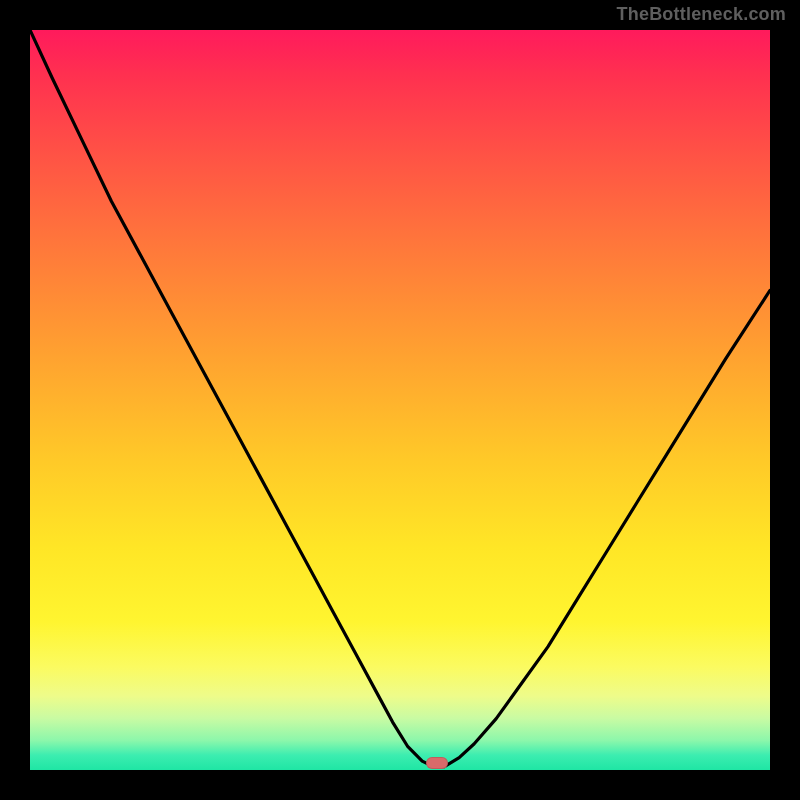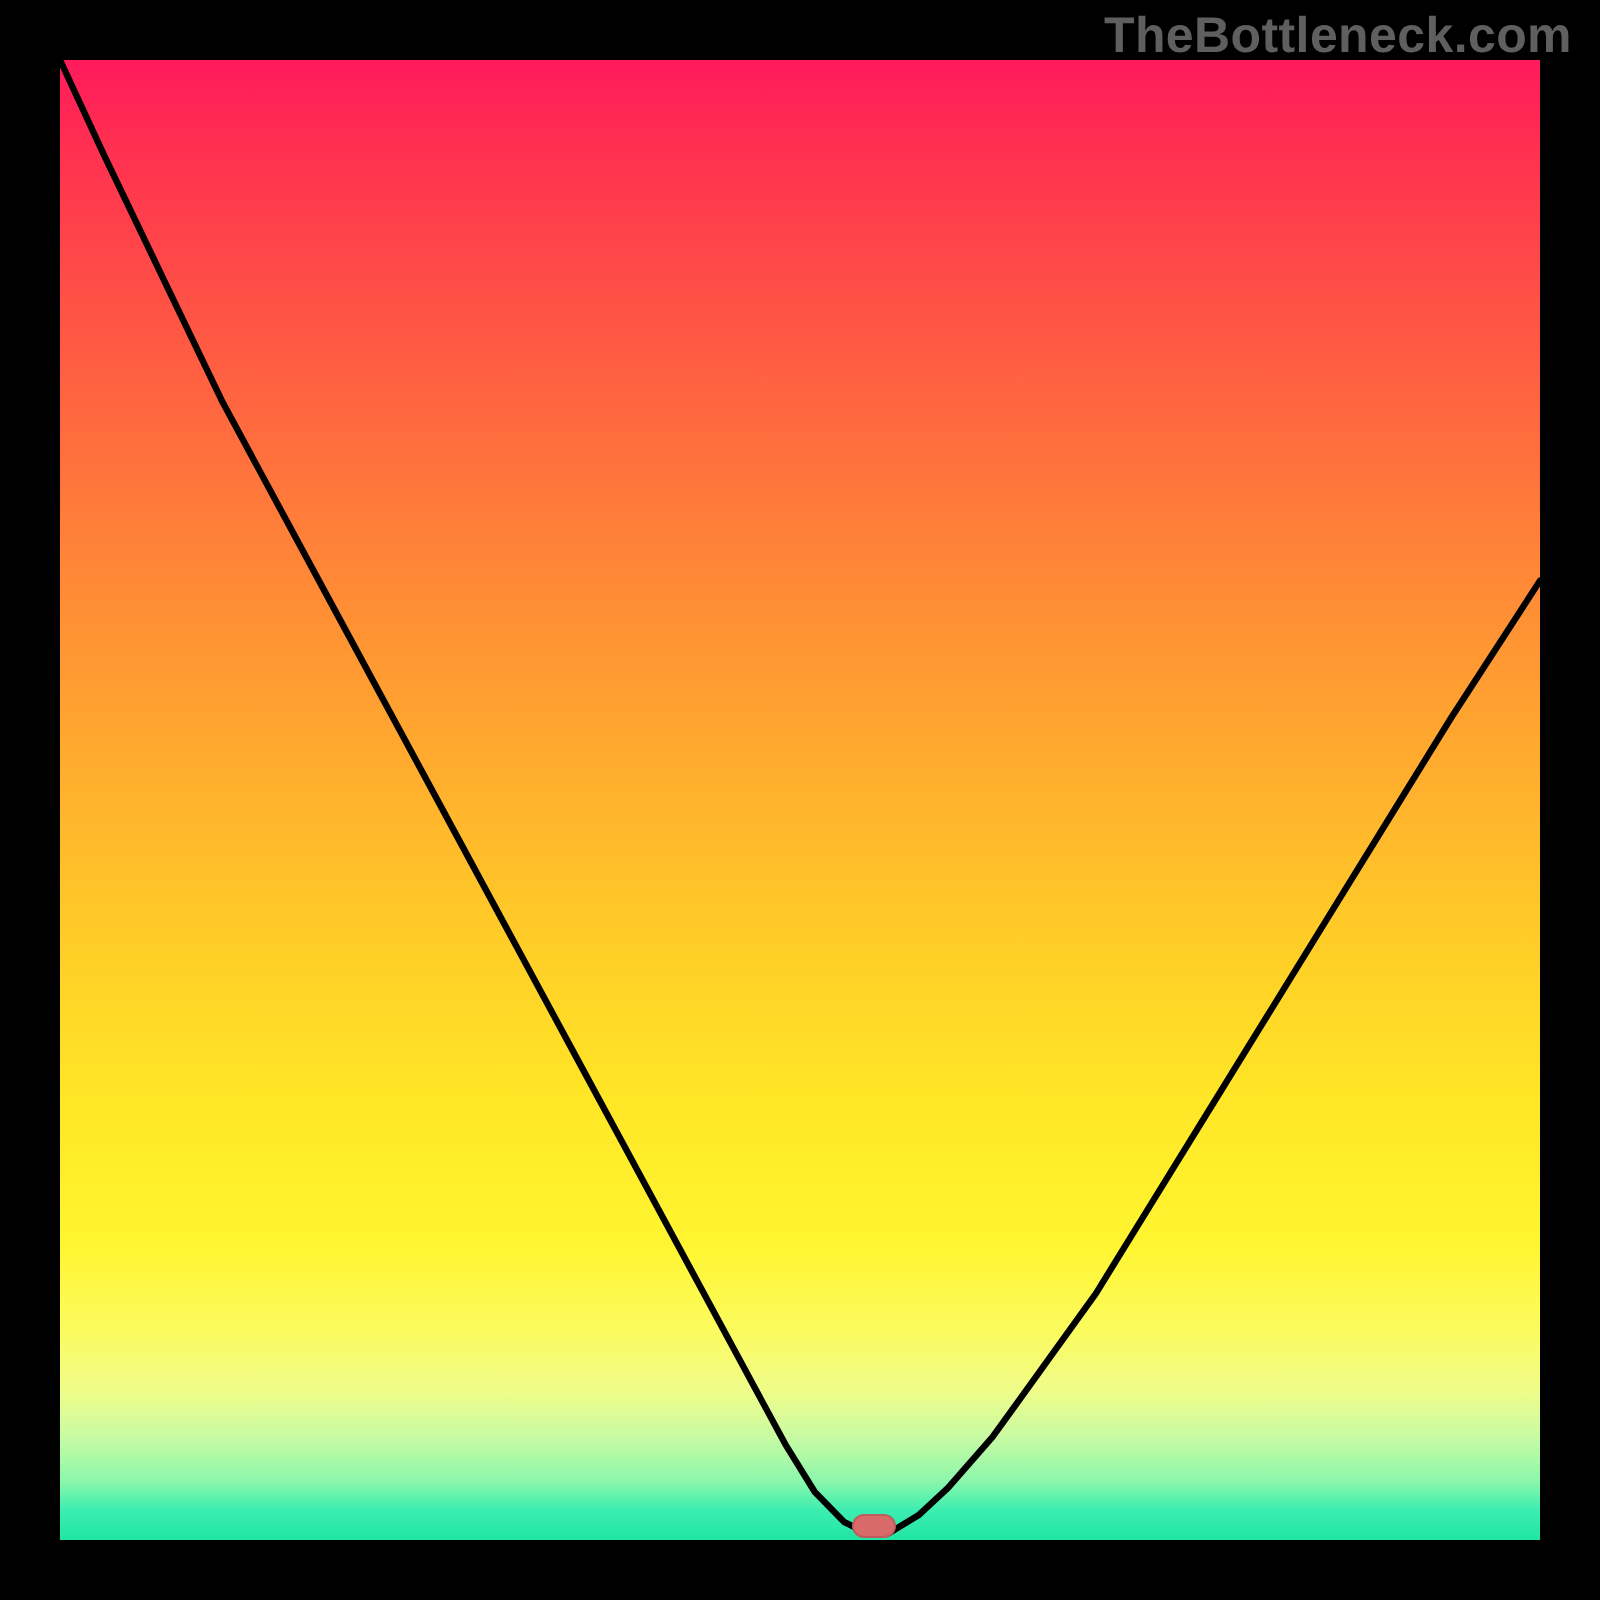--- a/index.html
+++ b/index.html
@@ -15,21 +15,21 @@
     position: relative;
     width: 800px;
     height: 800px;
     background: #000;
   }
   .watermark {
     position: absolute;
     top: 4px;
     right: 14px;
     color: #5f5f5f;
-    font-size: 25px;
+    font-size: 18px;
     font-weight: 600;
     letter-spacing: 0.2px;
     -webkit-font-smoothing: antialiased;
   }
   .plot-outer {
     position: absolute;
     left: 30px;
     top: 30px;
     width: 740px;
     height: 740px;

